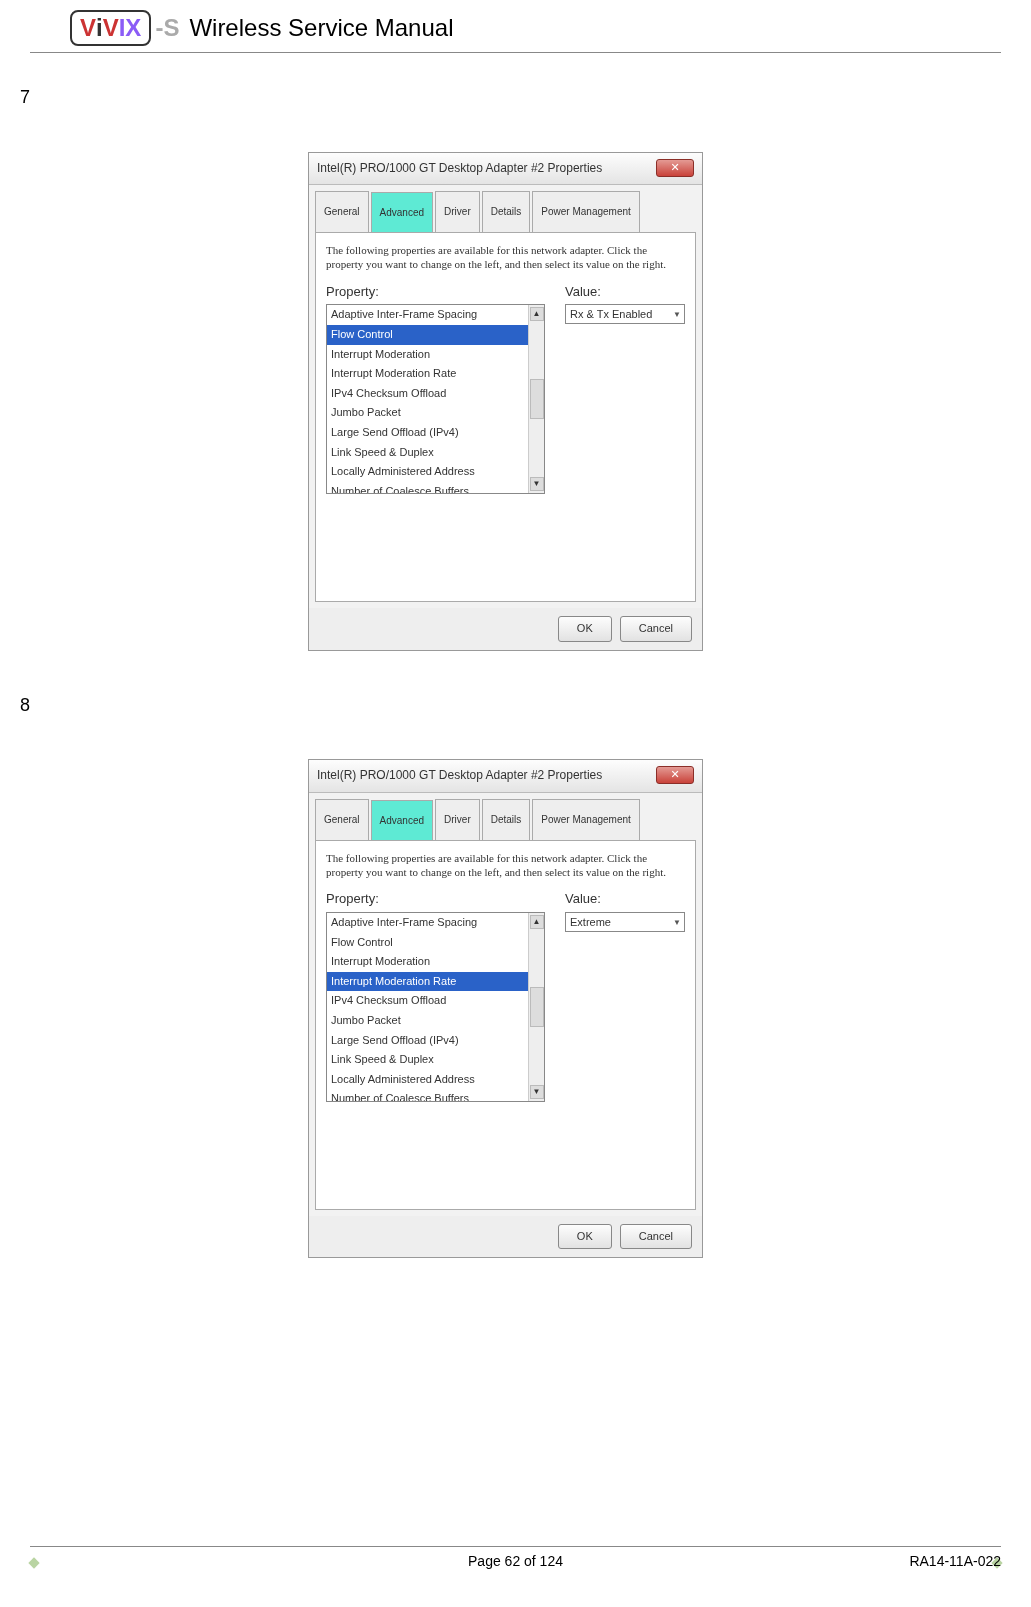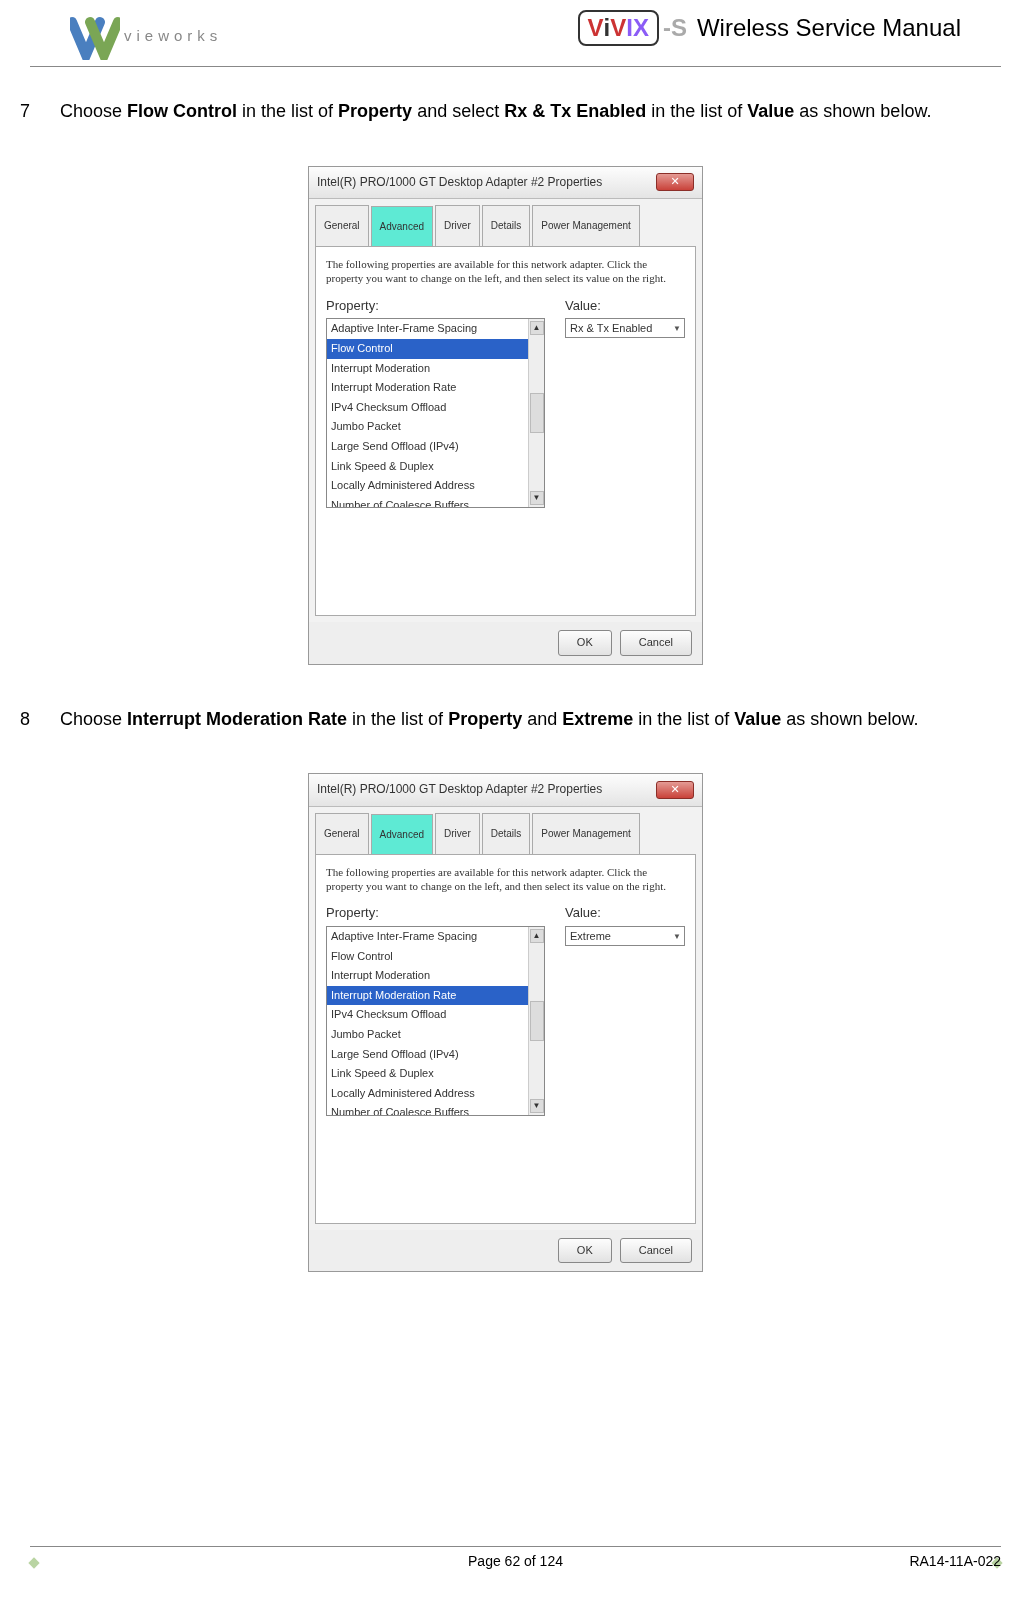--- a/index.html
+++ b/index.html
@@ -82,21 +82,21 @@
     font-family: "Segoe UI", Tahoma, sans-serif;
     font-size: 11px;
     color: #333;
     filter: blur(0.4px);
   }
   .dialog-titlebar {
     background: linear-gradient(#fdfdfd, #e4e4e4);
     padding: 6px 8px;
     display: flex;
     justify-content: space-between;
-    align-items: center;
+    align-items: flex-start;
     border-bottom: 1px solid #bbb;
     font-size: 12px;
   }
   .close-btn {
     width: 38px;
     height: 18px;
     background: linear-gradient(#e49a94, #c9423a);
     border: 1px solid #8b2e28;
     border-radius: 3px;
     color: #fff;
@@ -234,50 +234,38 @@
     background: #b9d4a2;
     transform: rotate(45deg);
   }
   .dot-l { left: 30px; }
   .dot-r { right: 30px; }
 </style>
 </head>
 <body>
 
 <div class="page-header">
-  <div class="logo-vw">
-    <span class="logo-icon">
-      <svg viewBox="0 0 50 50" width="50" height="50">
-        <path d="M2 12 L16 45 L30 12" fill="none" stroke="#4a7fbf" stroke-width="10" stroke-linecap="round"></path>
-        <path d="M20 12 L34 45 L48 12" fill="none" stroke="#7aa655" stroke-width="10" stroke-linecap="round"></path>
-      </svg>
-    </span>
-    <span>vieworks</span>
-  </div>
   <div class="hdr-right">
     <span class="vivix-logo">
       <span class="box">
         <span style="color:#c33">V</span>
           <span style="color:#333">i</span>
           <span style="color:#c33">V</span>
           <span style="color:#8b5cf6" title="ViVIX">IX</span>
       </span>
       <span style="color:#aaa">-S</span>
     </span>
     <span class="manual-title">Wireless Service Manual</span>
   </div>
 </div>
 
 <div class="content">
 
   <div class="step">
     <div class="step-num">7</div>
-    <div class="step-text">
-      <span>Choose </span><b>Flow Control</b><span> in the list of </span><b>Property</b><span> and select </span><b>Rx &amp; Tx Enabled</b><span> in the list of </span><b>Value</b><span> as shown below.</span>
-    </div>
   </div>
 
   <div class="dialog-wrap">
     <div class="dialog">
       <div class="dialog-titlebar">
         <span>Intel(R) PRO/1000 GT Desktop Adapter #2 Properties</span>
         <span class="close-btn">✕</span>
       </div>
       <div class="tabs">
         <div class="tab">General</div>
@@ -319,23 +307,20 @@
       </div>
       <div class="dialog-footer">
         <div class="dlg-btn">OK</div>
         <div class="dlg-btn">Cancel</div>
       </div>
     </div>
   </div>
 
   <div class="step">
     <div class="step-num">8</div>
-    <div class="step-text">
-      <span>Choose </span><b>Interrupt Moderation Rate</b><span> in the list of </span><b>Property</b><span> and </span><b>Extreme</b><span> in the list of </span><b>Value</b><span> as shown below.</span>
-    </div>
   </div>
 
   <div class="dialog-wrap">
     <div class="dialog">
       <div class="dialog-titlebar">
         <span>Intel(R) PRO/1000 GT Desktop Adapter #2 Properties</span>
         <span class="close-btn">✕</span>
       </div>
       <div class="tabs">
         <div class="tab">General</div>

